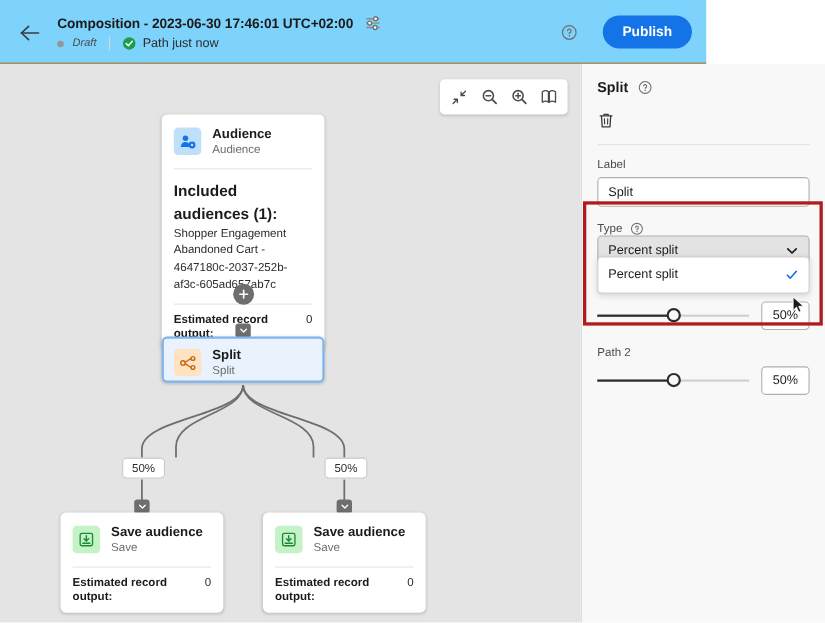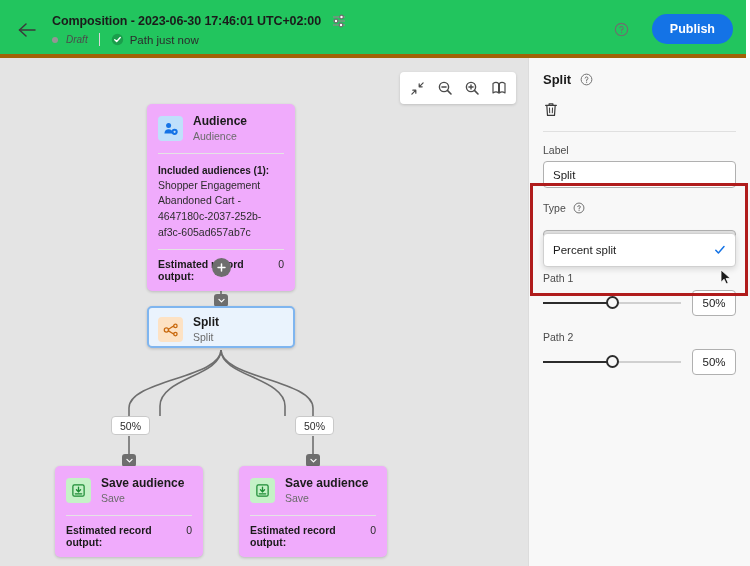--- a/index.html
+++ b/index.html
@@ -6,22 +6,22 @@
   html, body {
     width: 750px; height: 566px;
     font-family: "Liberation Sans", sans-serif;
     background: #ffffff;
     overflow: hidden;
   }
   #app { position: relative; width: 750px; height: 566px; }
 
   
   .header {
-    position: absolute; left: 0; top: 0; width: 746px; height: 58px;
-    background: #22c55e; border-bottom: 4px solid #a16207;
+    position: absolute; left: 0; top: 0; width: 642px; height: 58px;
+    background: #7dd3fc; border-bottom: 1px solid #a16207;
   }
   .back-btn {
     position: absolute; left: 14px; top: 18px; width: 26px; height: 24px;
     display: flex; align-items: center; justify-content: center; cursor: pointer;
   }
   .title-row { position: absolute; left: 52px; top: 12px; display: flex; align-items: center; gap: 9px; }
   .comp-title { font-size: 12.5px; font-weight: bold; color: #1b1b1b; letter-spacing: -0.1px; white-space: nowrap; }
   .settings-ico { width: 17px; height: 17px; display:flex; align-items:center; justify-content:center; cursor: pointer; }
   .status-row { position: absolute; left: 52px; top: 33px; display: flex; align-items: center; }
   .dot-gray { width: 6px; height: 6px; border-radius: 50%; background: #959595; margin-right: 8px; }
@@ -47,36 +47,36 @@
   
   .toolbar {
     position: absolute; right: 12px; top: 14px; height: 32px;
     background: #ffffff; border-radius: 4px; display: flex; align-items: center;
     padding: 0 4px; box-shadow: 0 1px 3px rgba(0,0,0,0.16);
   }
   .tb-btn { width: 27px; height: 27px; display:flex; align-items:center; justify-content:center; cursor: pointer; }
 
   
   .node {
-    position: absolute; background: #f0abfc; border-radius: 5px;
+    position: absolute; background: #ffffff; border-radius: 5px;
     box-shadow: 0 1px 3px rgba(0,0,0,0.18);
   }
   .node-head { display: flex; align-items: center; padding: 10px 11px 9px 11px; }
   .node-ico {
     width: 25px; height: 25px; border-radius: 4px; flex: none;
     display: flex; align-items: center; justify-content: center; margin-right: 10px;
   }
   .ico-aud { background: #bfe0fb; }
   .ico-split { background: #fde2c4; }
   .ico-save { background: #c5f2c7; }
   .node-tt { font-size: 12px; font-weight: bold; color: #1b1b1b; line-height: 1.2; }
   .node-st { font-size: 10.5px; color: #6b6b6b; line-height: 1.35; margin-top: 1px; }
   .node-div { height: 1px; background: #e4e4e4; margin: 0 11px; }
   .node-body { padding: 9px 11px 8px 11px; }
-  .bd-strong { font-size: 10px; font-weight: bold; color: #1b1b1b; line-height: 1.5; }
+  .bd-strong { font-size: 14px; font-weight: bold; color: #1b1b1b; line-height: 1.5; }
   .bd-norm { font-size: 10.5px; color: #2c2c2c; line-height: 1.5; word-break: break-word; }
   .node-foot { padding: 8px 11px 9px 11px; display: flex; align-items: baseline; }
   .ft-lab { font-size: 10.5px; font-weight: bold; color: #1b1b1b; }
   .ft-val { font-size: 10.5px; color: #2c2c2c; margin-left: 7px; }
 
   #node-audience { left: 147px; top: 46px; width: 148px; }
   #node-split {
     left: 147px; top: 248px; width: 148px; height: 42px;
     border: 2px solid #7fb5ef; background: #eaf3fd; border-radius: 5px;
   }
@@ -111,21 +111,21 @@
   .panel-title { font-size: 13px; font-weight: bold; color: #1b1b1b; }
   .trash-btn { margin-top: 12px; width: 20px; height: 20px; display:flex; align-items:center; cursor: pointer; }
   .panel-sep { height: 1px; background: #e0e0e0; margin-top: 12px; }
   .panel-bd { padding: 12px 14px 0 14px; position: relative; }
   .fld-label { font-size: 10.5px; color: #4b4b4b; margin-bottom: 5px; }
   .text-input {
     width: 100%; height: 27px; border: 1px solid #b0b0b0; border-radius: 4px;
     background: #fff; font-size: 11.5px; color: #1b1b1b; padding: 0 9px;
     font-family: "Liberation Sans", sans-serif;
   }
-  .fld-label-row { display: flex; align-items: center; gap: 7px; margin-bottom: 16px; }
+  .fld-label-row { display: flex; align-items: center; gap: 7px; margin-bottom: 0; }
 
   .type-group { position: relative; }
   .select-box {
     width: 100%; height: 27px; border: 1px solid #b0b0b0; border-radius: 4px;
     background: #e3e3e3; font-size: 11.5px; color: #1b1b1b;
     display: flex; align-items: center; padding: 0 9px; cursor: pointer;
   }
   .select-box .sv { flex: 1; }
   .dropdown {
     position: absolute; left: 0; right: 0; top: 31px; background: #fff;

